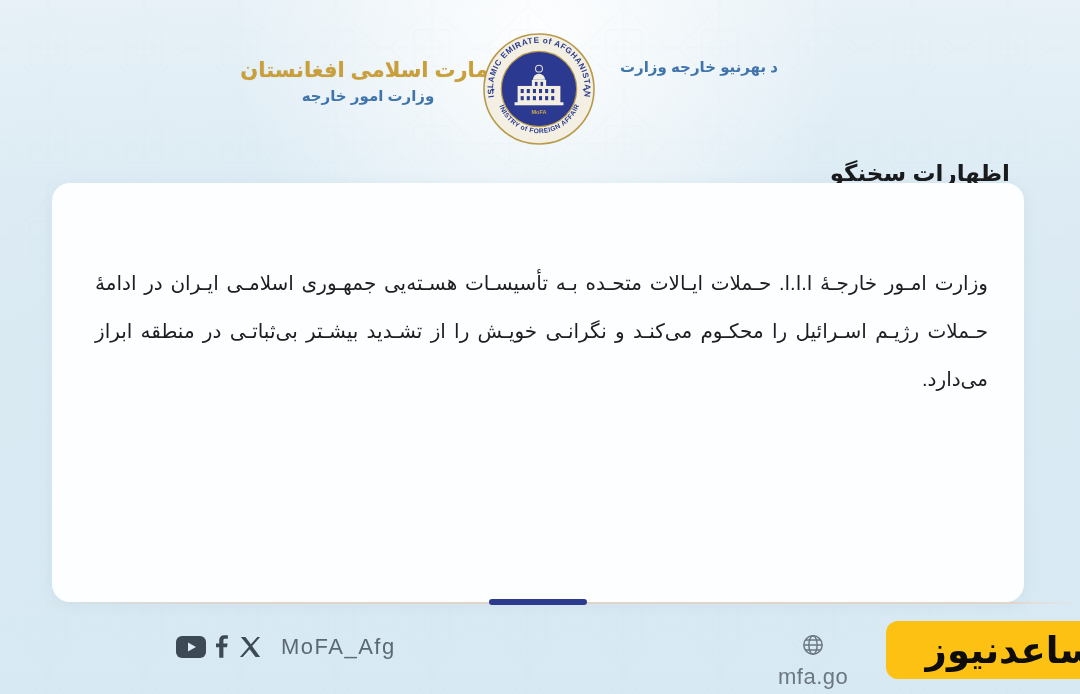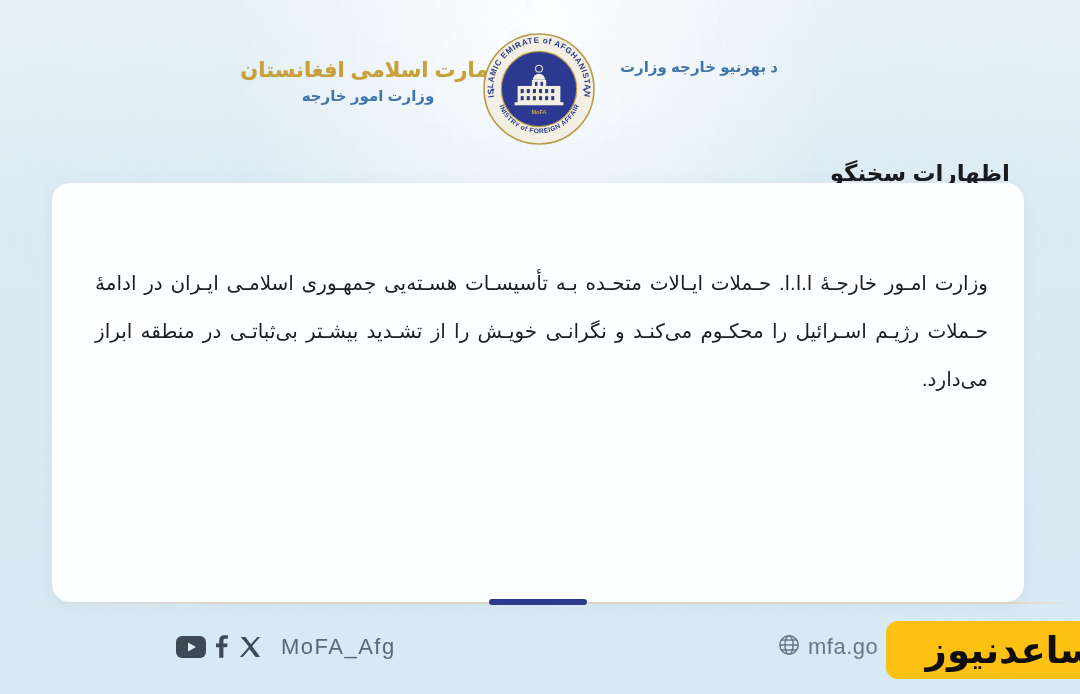--- a/index.html
+++ b/index.html
@@ -44,21 +44,21 @@
     background:linear-gradient(90deg, rgba(233,216,203,0) 2%, #e9d8cb 22%, #e9d8cb 94%, rgba(233,216,203,0) 100%);
   }
   .accent-bar{
     position:absolute;left:489px;top:599px;width:98px;height:6px;border-radius:3px;
     background:#2c3b8e;z-index:3;
   }
   
   .footer-left{position:absolute;left:170px;top:634px;display:flex;align-items:center;gap:10px;margin-left:6px;}
   .footer-icon{display:inline-flex;align-items:center;}
   .handle{color:#5b6875;font-size:22px;letter-spacing:1.5px;margin-left:10px;}
-  .footer-right{position:absolute;left:778px;top:634px;display:flex;align-items:flex-start;gap:8px;}
+  .footer-right{position:absolute;left:778px;top:634px;display:flex;align-items:center;gap:8px;flex-direction:column;}
   .website{color:#6b7684;font-size:22px;letter-spacing:.5px;}
   
   .watermark{
     position:absolute;left:886px;top:621px;width:210px;height:58px;
     background:#fdc113;border-radius:12px;z-index:5;
     display:flex;align-items:center;justify-content:flex-start;
     padding-left:22px;box-sizing:border-box;direction:rtl;
   }
   .watermark-text{color:#0f0d0a;font-size:37px;font-weight:bold;line-height:1;}
 </style>

